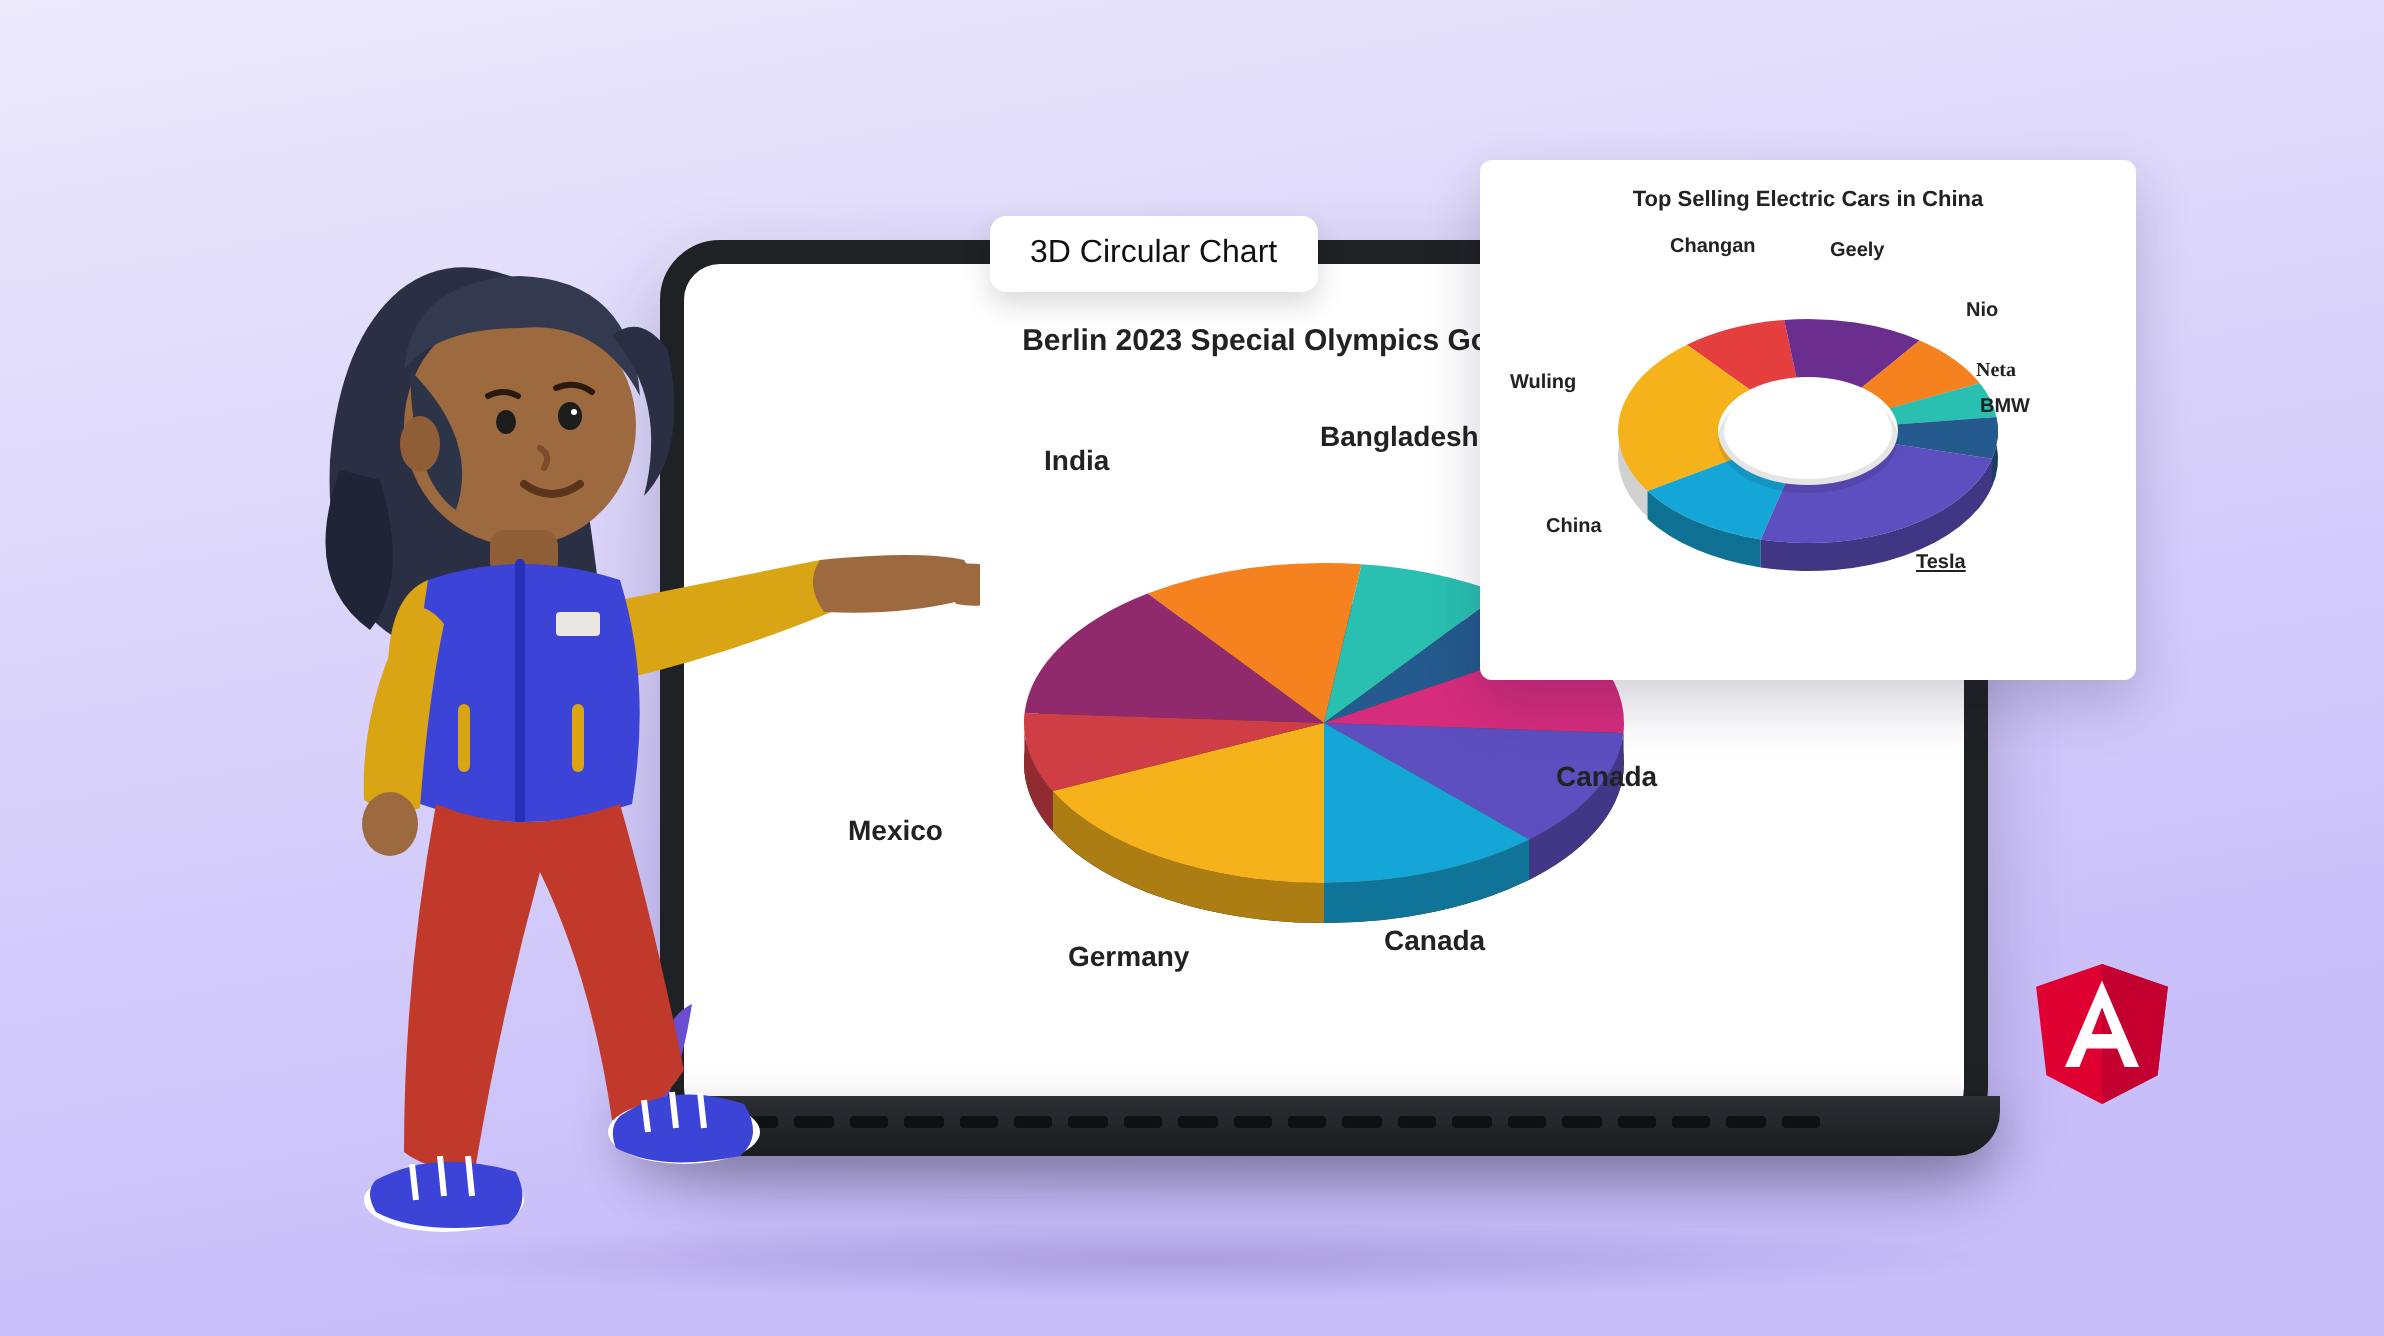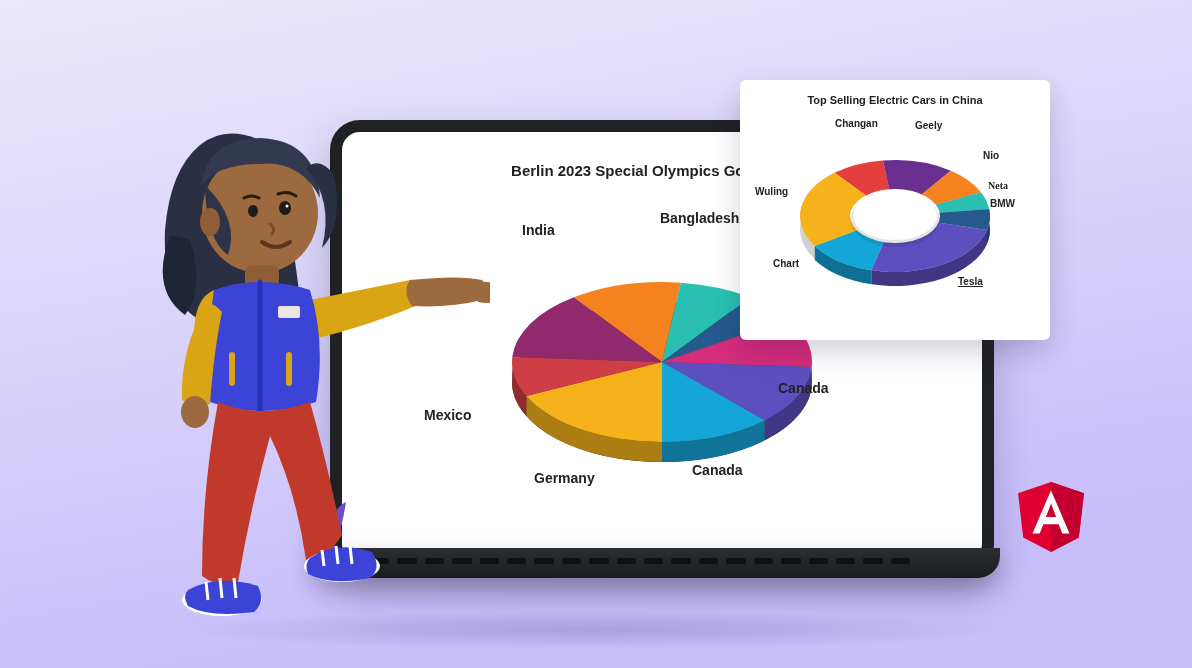--- a/index.html
+++ b/index.html
@@ -86,20 +86,21 @@
   .donut-card {
     position: absolute;
     left: 740px;
     top: 80px;
     width: 310px;
     height: 260px;
     background: #fff;
     border-radius: 6px;
     box-shadow: 0 12px 28px rgba(30,20,60,0.20);
     z-index: 30;
+    padding-left: 18px;
   }
   .donut-title {
     position: absolute;
     top: 14px;
     left: 0;
     right: 0;
     text-align: center;
     font-size: 11px;
     font-weight: 700;
     color: #222;
@@ -232,20 +233,23 @@
       <div></div>
       <div></div>
       <div></div>
       <div></div>
       <div></div>
       <div></div>
       <div></div>
       <div></div>
   </div>
 
+  <div class="badge">
+    <span>3D Circular Chart</span>
+  </div>
 
   <div class="donut-card">
     <div class="donut-title">Top Selling Electric Cars in China</div>
     <div class="donut-holder">
       <svg width="230" height="180" viewBox="0 0 230 180">
 
         <ellipse cx="115" cy="95" rx="95" ry="56" fill="rgba(0,0,0,0.18)"></ellipse>
         <g id="donut-top">
             <path d="M 209.2508966248754 74.98133892039895 A 95 56 0 0 1 207.01540030721998 95.92663368123186 L 207.01540030721998 109.92663368123186 A 95 56 0 0 0 209.2508966248754 88.98133892039895 Z" fill="#183d60"></path>
             <path d="M 207.01540030721998 95.92663368123186 A 95 56 0 0 1 91.37446071933881 136.24065702320334 L 91.37446071933881 150.24065702320334 A 95 56 0 0 0 207.01540030721998 109.92663368123186 Z" fill="#403683"></path>
@@ -265,21 +269,21 @@
         <ellipse cx="115" cy="82" rx="42" ry="24" fill="#ffffff"></ellipse>
       </svg>
     </div>
 
     <div class="lbl sm" style="left:95px;  top:38px;">Changan</div>
     <div class="lbl sm" style="left:175px; top:40px;">Geely</div>
     <div class="lbl sm" style="left:243px; top:70px;">Nio</div>
     <div class="lbl sm" style="left:248px; top:100px;font-family:Liberation Serif, serif;">Neta</div>
     <div class="lbl sm" style="left:250px; top:118px;">BMW</div>
     <div class="lbl sm" style="left:218px; top:196px;text-decoration:underline;">Tesla</div>
-    <div class="lbl sm" style="left:33px;  top:178px;">Chart</div>
+    <div class="lbl sm" style="left:33px;  top:178px;">China</div>
     <div class="lbl sm" style="left:15px;  top:106px;">Wuling</div>
   </div>
 
   <svg class="angular" viewBox="0 0 64 68">
     <polygon points="32,0 64,11 59,54 32,68 5,54 0,11" fill="#dd0031"></polygon>
     <polygon points="32,0 32,68 59,54 64,11" fill="#c3002f"></polygon>
     <path d="M32 8 L14 50 h7 l3.6 -9 h14.8 l3.6 9 h7 Z M32 21 l5 13 h-10 Z" fill="#ffffff"></path>
   </svg>
 
   <svg class="character" viewBox="0 0 380 560">

